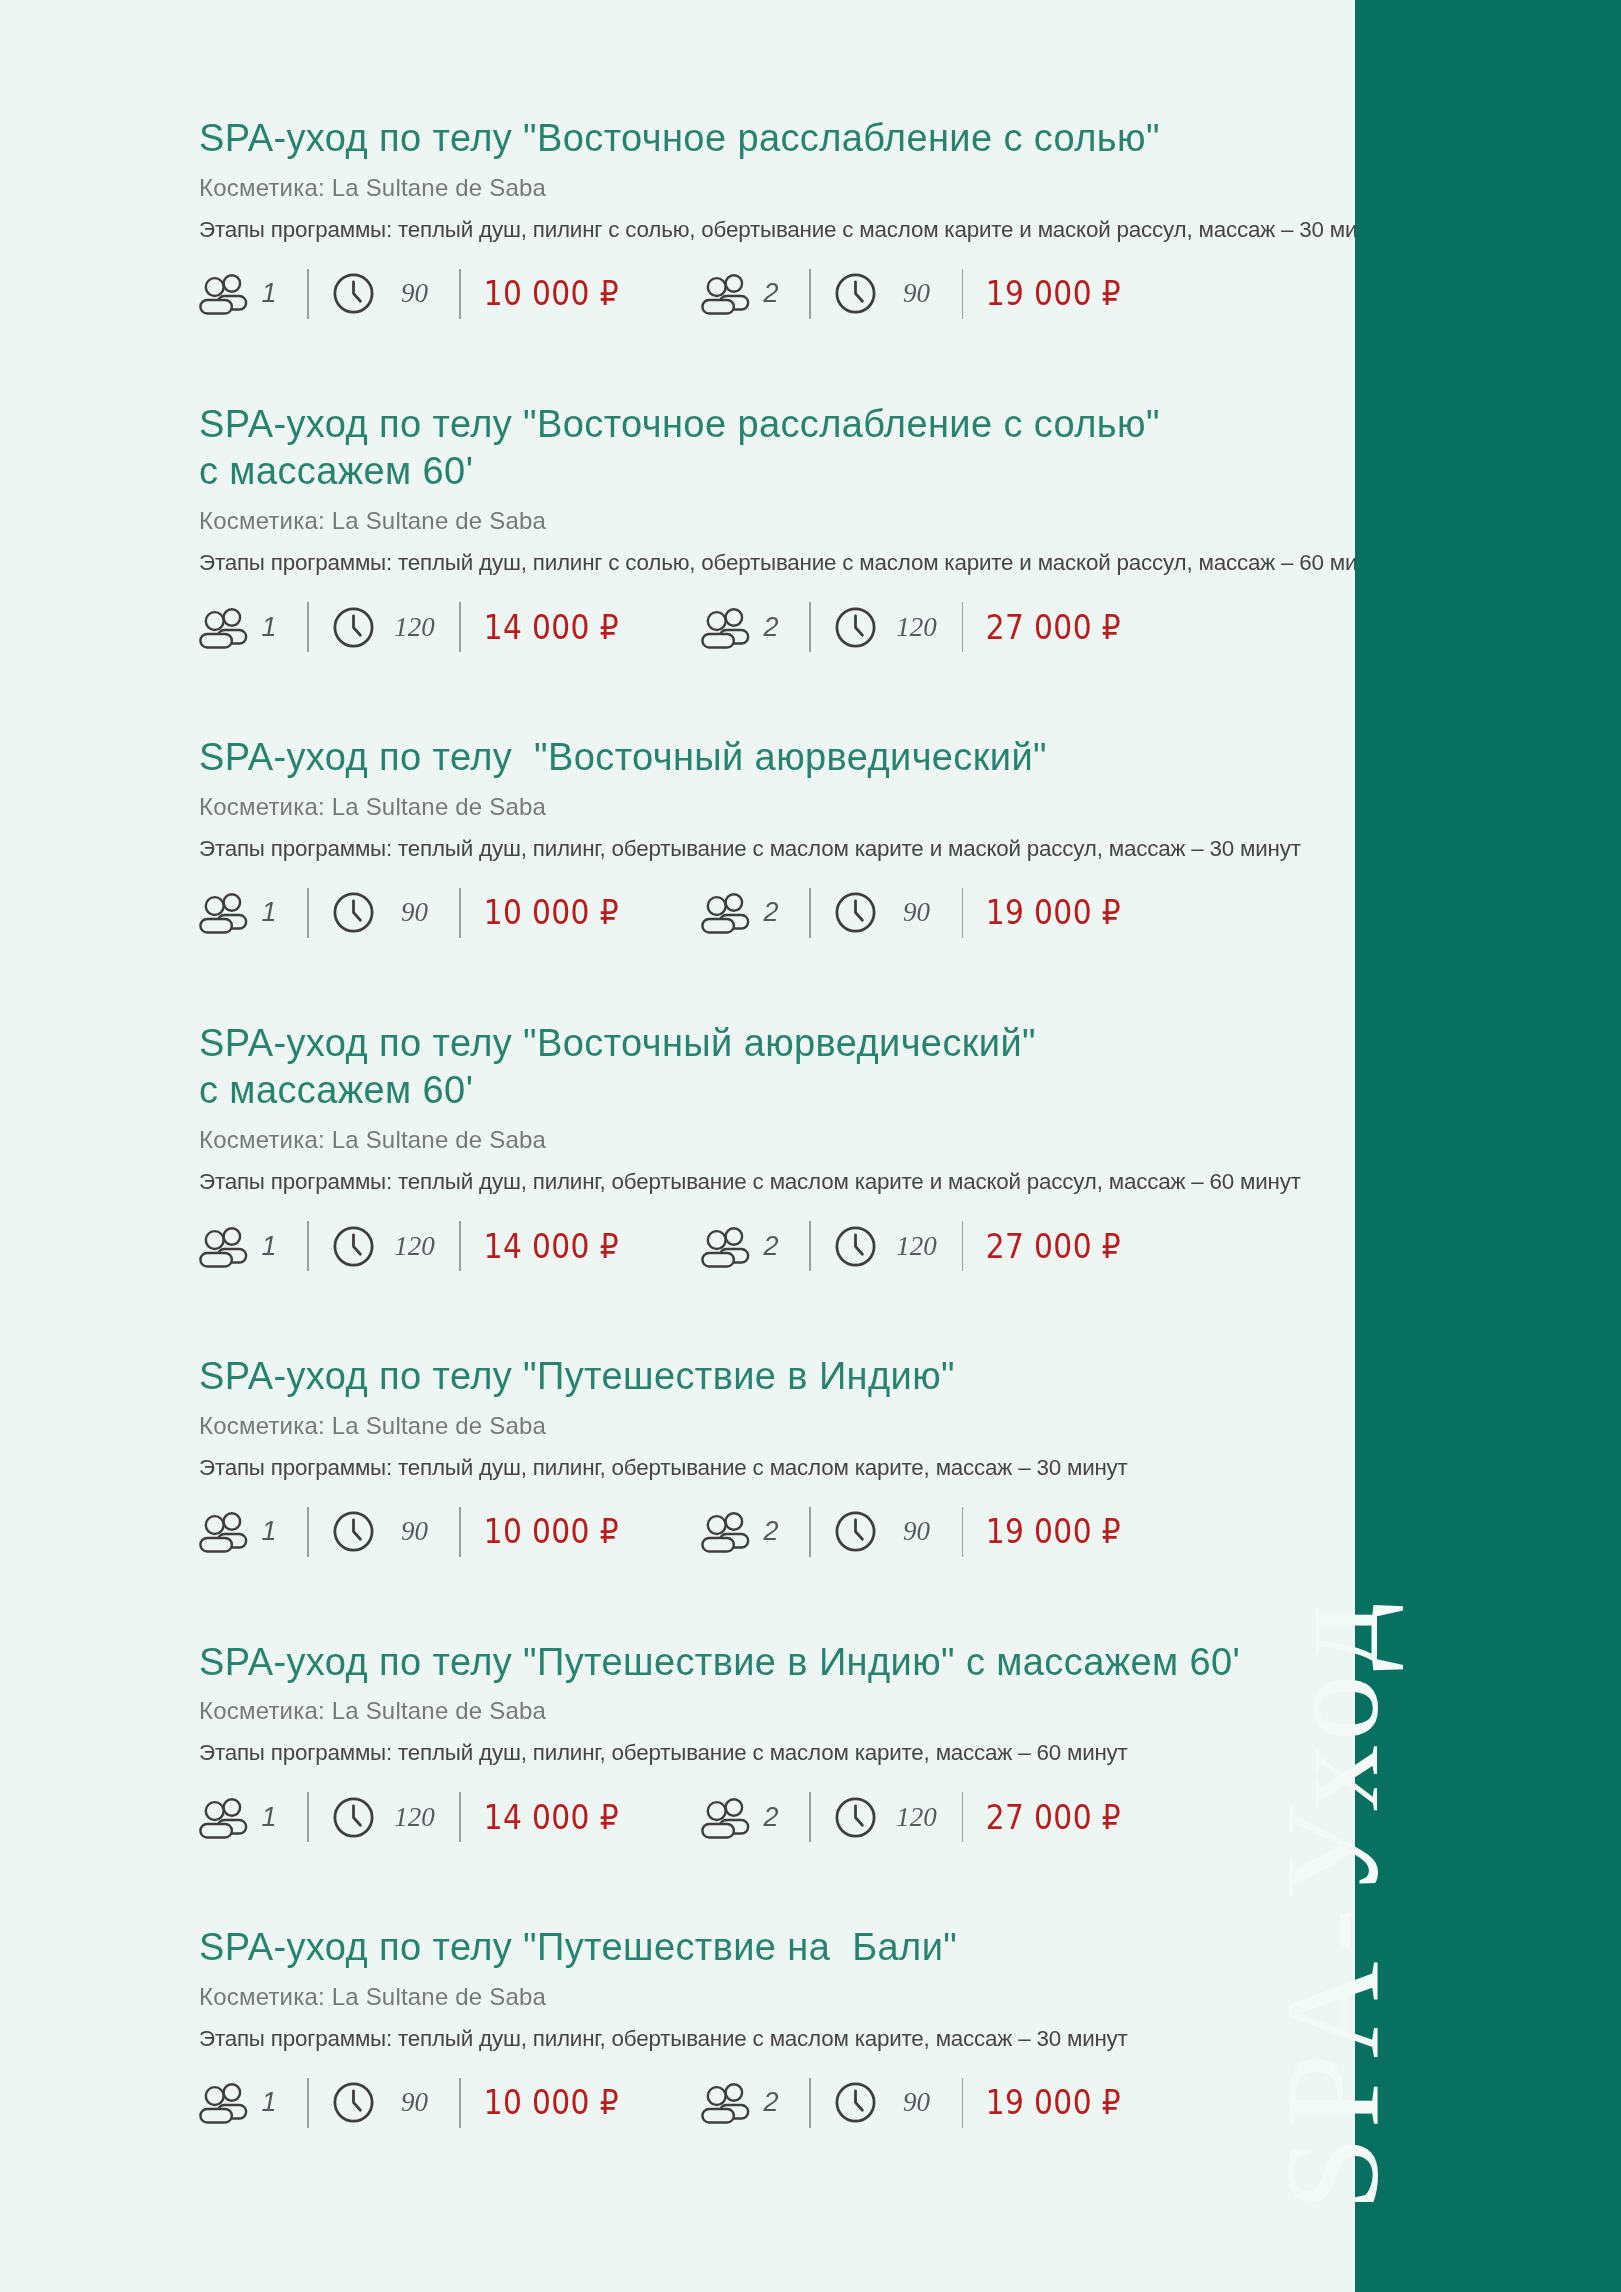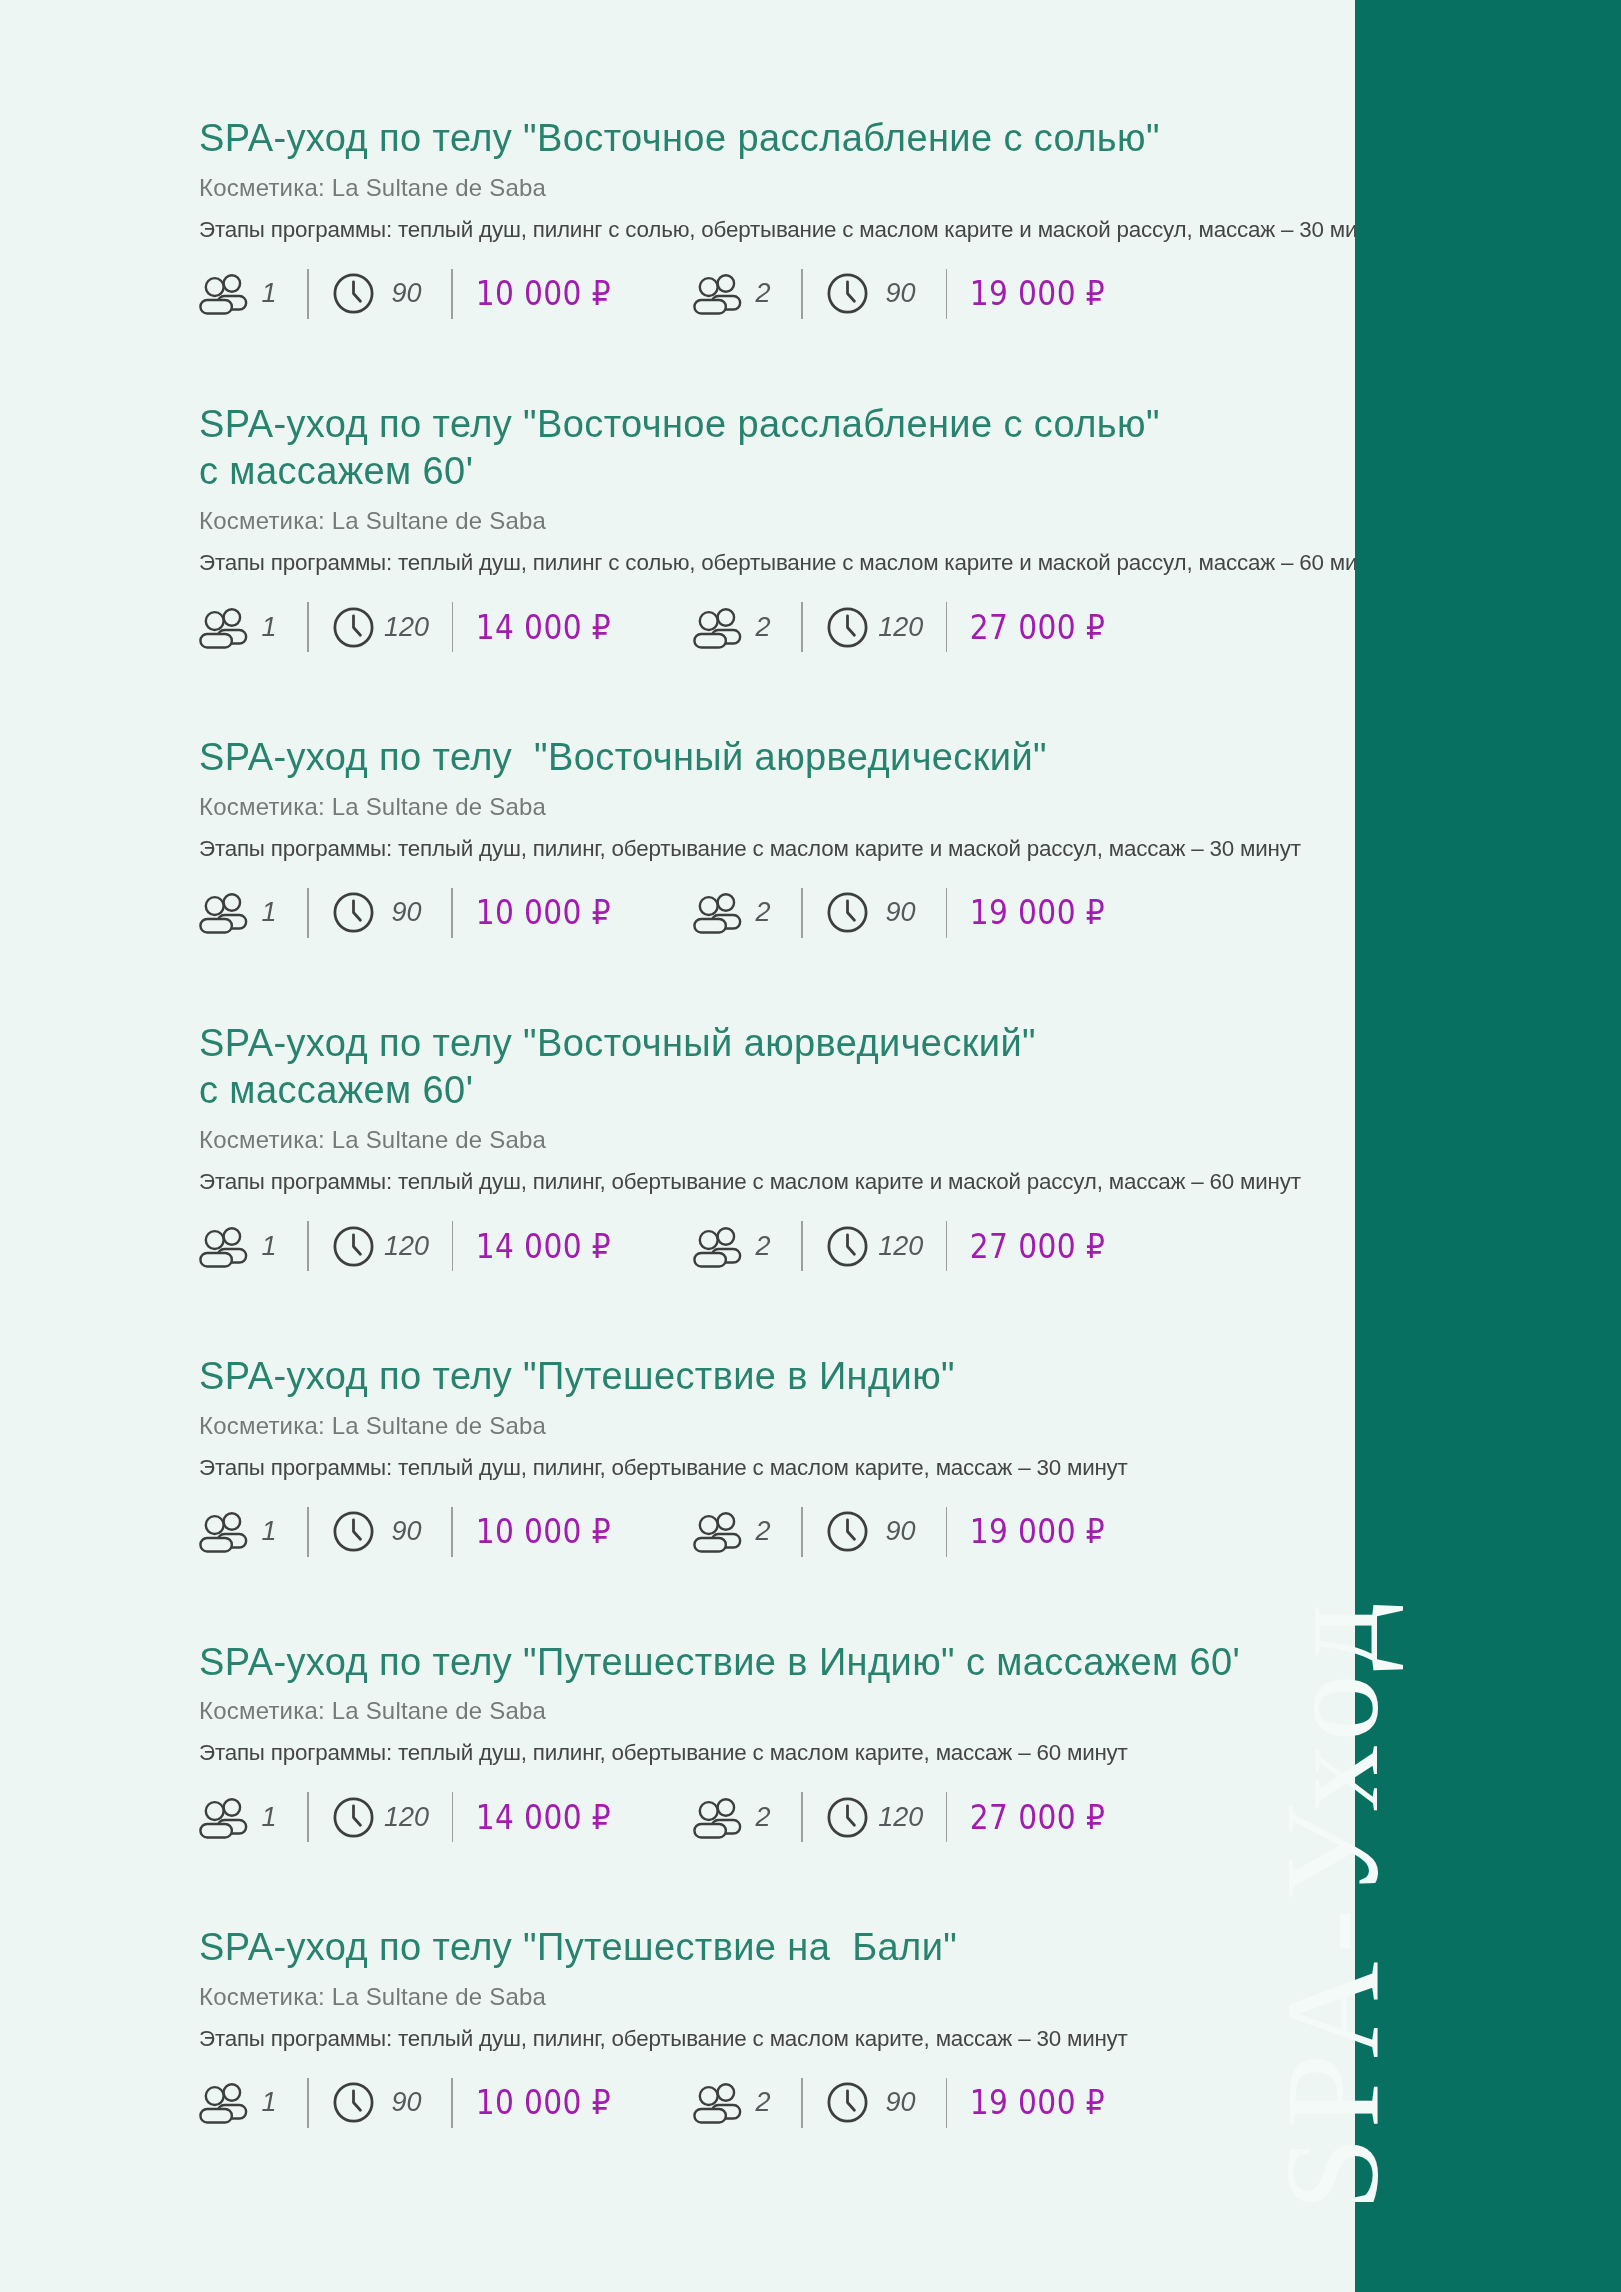--- a/index.html
+++ b/index.html
@@ -25,24 +25,24 @@
     font-size:22.4px;color:#454545;margin-top:15px;
     letter-spacing:-0.2px;white-space:nowrap;
   }
   .options{display:flex;align-items:center;gap:82px;margin-top:23px;height:56px;}
   .option{display:flex;align-items:center;}
   .icon{flex:0 0 auto;display:block;}
   .num{
     font-style:italic;font-size:27px;color:#56595c;
   }
   .persons-count{margin-left:12.5px;min-width:23px;}
-  .duration-value{margin-left:8px;min-width:45px;text-align:center;}
+  .duration-value{margin-left:16px;min-width:45px;text-align:center;font-family:Liberation Serif, serif;}
   .vdivider{width:1.8px;height:50px;background:#9aa09d;margin:0 22.4px;flex:0 0 auto;}
   .price{
-    font-size:33px;color:#a21caf;letter-spacing:0.4px;white-space:nowrap;
+    font-size:33px;color:#b91c1c;letter-spacing:0.4px;white-space:nowrap;
     font-family:"DejaVu Sans","Liberation Sans",sans-serif;font-stretch:condensed;
   }
   .sidebar{
     position:absolute;top:0;right:0;width:267px;height:2293px;
     background:#077061;
   }
   .sidebar-label{
     position:absolute;left:54px;bottom:82px;
     transform:rotate(-90deg);transform-origin:0 100%;
     white-space:nowrap;

